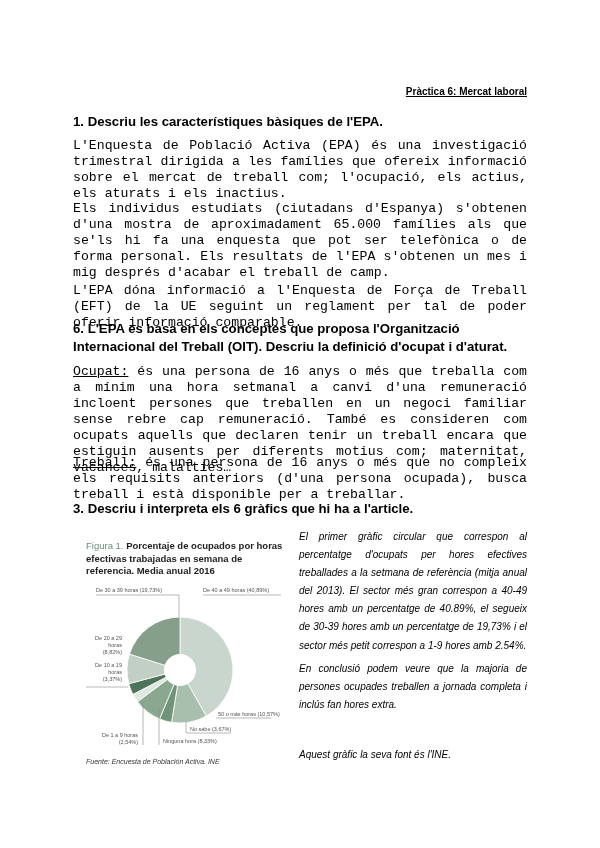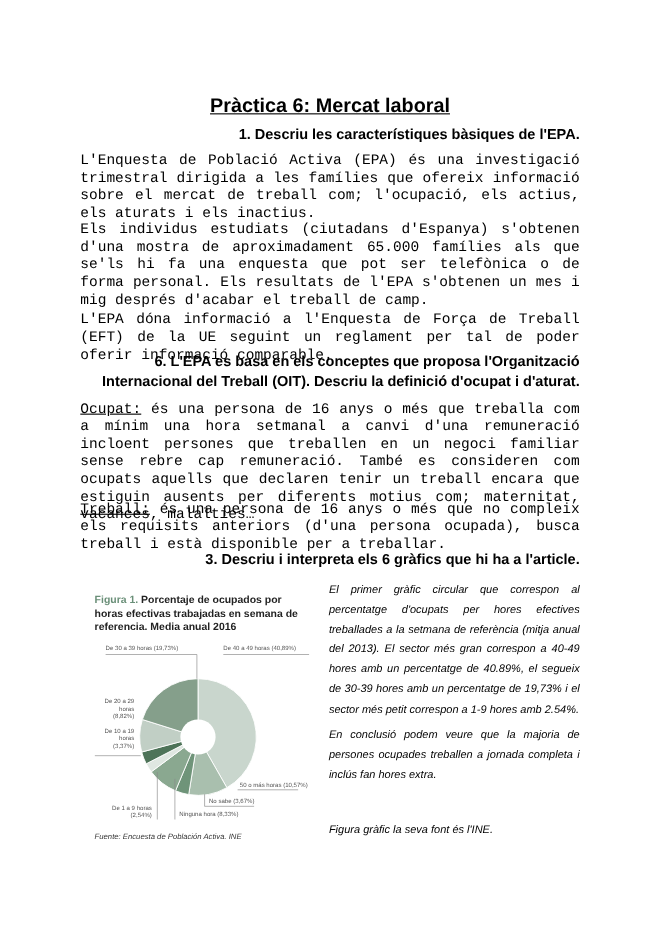--- a/index.html
+++ b/index.html
@@ -1,27 +1,27 @@
 <!DOCTYPE html>
 <html><head>
 <meta charset="utf-8">
 <style>
   html, body { margin: 0; padding: 0; background: #ffffff; }
   body { width: 600px; height: 848px; position: relative; overflow: hidden;
          font-family: "Liberation Sans", sans-serif; color: #000; }
   .page { position: absolute; left: 73px; top: 0; width: 454px; }
-  .title { position: absolute; top: 86px; left: 0; width: 454px; text-align: center;
-           font-weight: bold; font-size: 18px; text-decoration: underline; }
-  .h { position: absolute; left: 0; width: 454px; font-weight: bold; font-size: 13.2px; line-height: 18px; text-align: right; }
+  .title { position: absolute; top: 86px; left: 0; width: 454px; text-align: right;
+           font-weight: bold; font-size: 10px; text-decoration: underline; }
+  .h { position: absolute; left: 0; width: 454px; font-weight: bold; font-size: 13.2px; line-height: 18px; }
   .p { position: absolute; left: 0; width: 454px; font-size: 13.2px; line-height: 16px;
        text-align: justify; font-family: Liberation Mono, monospace; }
   .u { text-decoration: underline; }
   .fig { position: absolute; left: 13px; top: 540px; width: 197px; height: 230px; }
   .fig-cap { font-size: 9.5px; line-height: 12.5px; font-weight: bold; color: #222; }
-  .fig-cap .lab { color: #6a8f78; font-weight: bold; }
+  .fig-cap .lab { color: #6a8f78; font-weight: normal; }
   .fig-src { position: absolute; left: 0; top: 218px; font-size: 7px; font-style: italic; color: #333; }
   .lbl { position: absolute; font-size: 5.5px; line-height: 7px; color: #555; white-space: nowrap; }
   .right { position: absolute; left: 226px; width: 228px; font-size: 10px; line-height: 18.1px;
            text-align: justify; font-style: italic; }
   svg { position: absolute; left: 0; top: 0; }
 </style>
 </head>
 <body>
 
 <div class="page">
@@ -75,14 +75,14 @@
     <div class="lbl" style="left:4px;top:122px;width:32px;white-space:normal;text-align:right">De 10 a 19 horas (3,37%)</div>
     <div class="lbl" style="left:10px;top:192px;width:42px;white-space:normal;text-align:right">De 1 a 9 horas (2,54%)</div>
     <div class="lbl" style="left:77px;top:198px">Ninguna hora (8,33%)</div>
     <div class="lbl" style="left:104px;top:186px">No sabe (3,67%)</div>
     <div class="lbl" style="left:132px;top:171px">50 o más horas (10,57%)</div>
     <div class="fig-src">Fuente: Encuesta de Población Activa. INE</div>
   </div>
 
   <div class="right" style="top:528px">El primer gràfic circular que correspon al percentatge d'ocupats per hores efectives treballades a la setmana de referència (mitja anual del 2013). El sector més gran correspon a 40-49 hores amb un percentatge de 40.89%, el segueix de 30-39 hores amb un percentatge de 19,73% i el sector més petit correspon a 1-9 hores amb 2.54%.</div>
   <div class="right" style="top:660px">En conclusió podem veure que la majoria de persones ocupades treballen a jornada completa i inclús fan hores extra.</div>
-  <div class="right" style="top:746px">Figura gràfic la seva font és l'INE.</div>
+  <div class="right" style="top:746px">Aquest gràfic la seva font és l'INE.</div>
 </div>
 
 </body></html>

